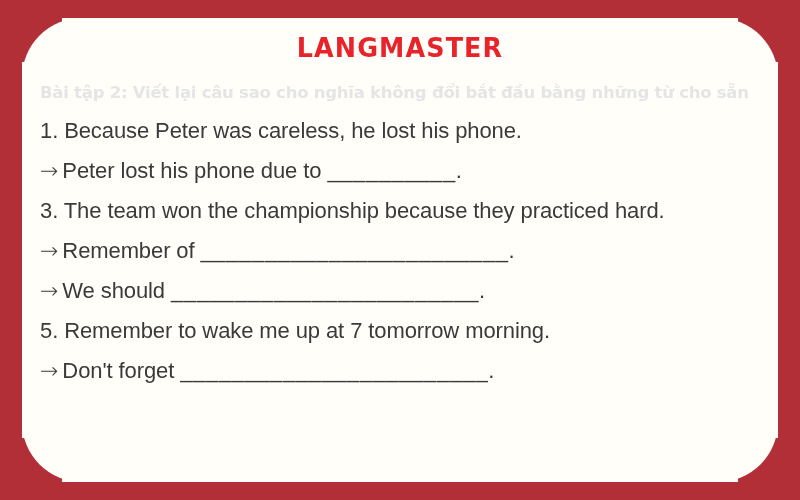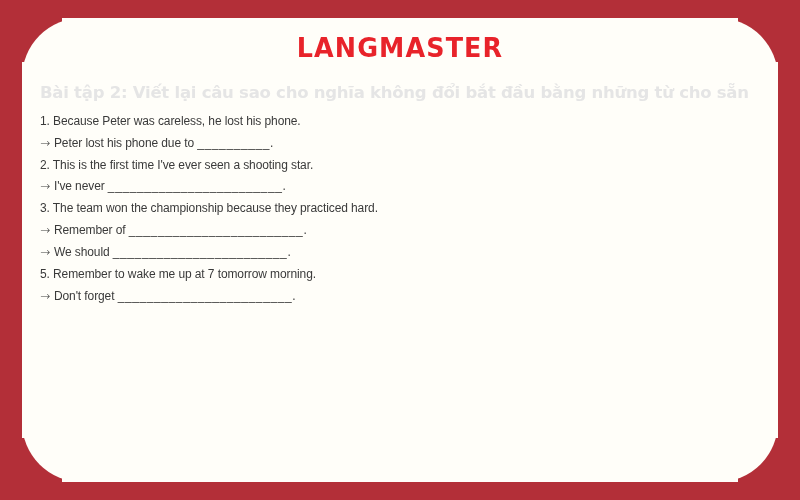--- a/index.html
+++ b/index.html
@@ -102,21 +102,21 @@
     letter-spacing: -0.25px;
     white-space: nowrap;
   }
 
   .items {
     margin-top: 9px;
   }
 
   .q-line, .a-line {
     font-family: "Liberation Sans", sans-serif;
-    font-size: 12px;
+    font-size: 22px;
     color: #3a3a3a;
     line-height: 1.82;
     letter-spacing: -0.1px;
     white-space: nowrap;
   }
 
   .arrow {
     display: inline-block;
     padding-right: 4px;
     font-family: "DejaVu Sans", sans-serif;
@@ -148,27 +148,20 @@
     <div class="items">
 
       <div>
         <div class="q-line">1. Because Peter was careless, he lost his phone.</div>
         <div class="a-line">
           <span class="arrow">→</span><span>Peter lost his phone due to</span>
           <span class="blank">__________</span><span>.</span>
         </div>
       </div>
 
-      <div>
-        <div class="q-line">2. This is the first time I've ever seen a shooting star.</div>
-        <div class="a-line">
-          <span class="arrow">→</span><span>I've never</span>
-          <span class="blank">________________________</span><span>.</span>
-        </div>
-      </div>
 
       <div>
         <div class="q-line">3. The team won the championship because they practiced hard.</div>
         <div class="a-line">
           <span class="arrow">→</span><span>Remember of</span>
           <span class="blank">________________________</span><span>.</span>
         </div>
       </div>
 
       <div>

